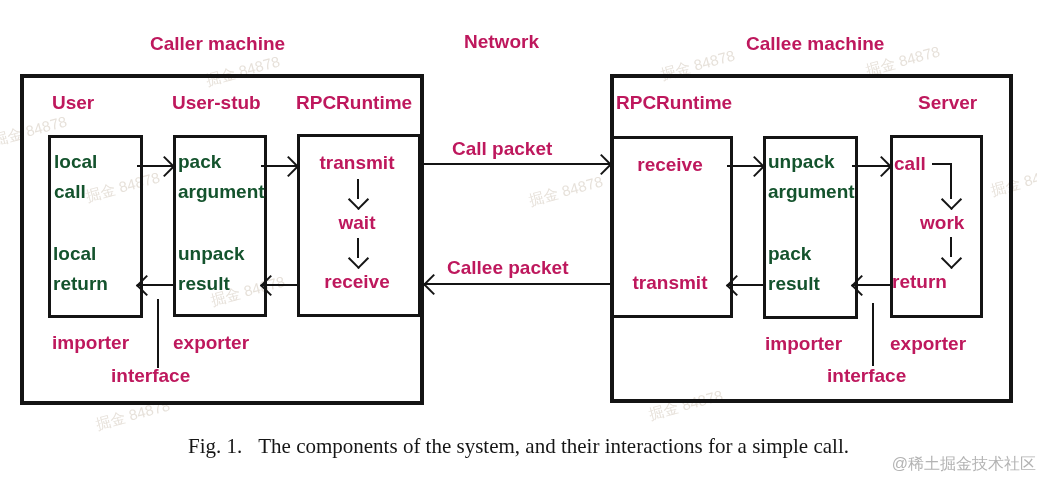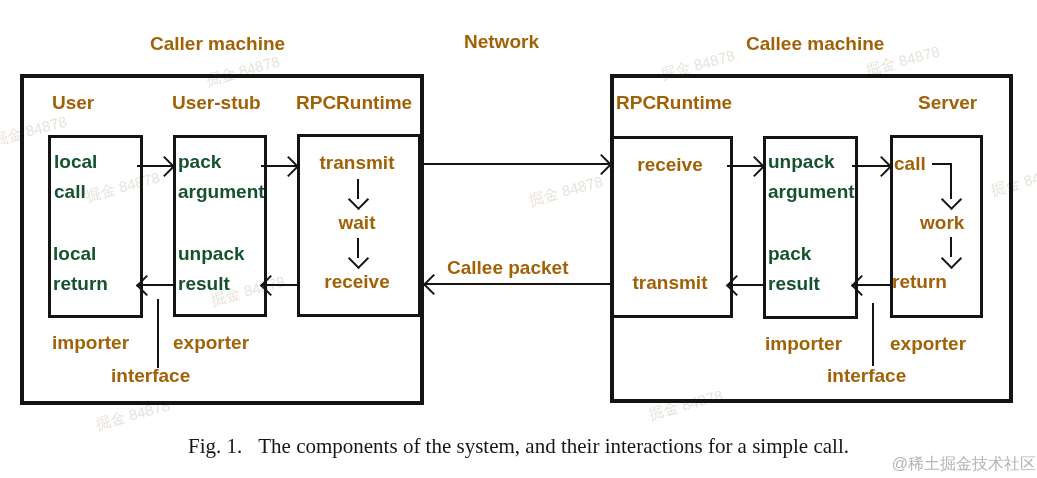--- a/index.html
+++ b/index.html
@@ -2,21 +2,21 @@
 <html><head>
 <meta charset="utf-8">
 <style>
   html,body{margin:0;padding:0;background:#e9e9e9;}
   #canvas{
     position:relative;width:1037px;height:478px;background:#ffffff;
     overflow:hidden;
     font-family:"Liberation Sans","DejaVu Sans",sans-serif;
     color:#141414;
   }
-  .lbl{position:absolute;font-weight:bold;font-size:19px;line-height:22px;white-space:nowrap;color:#a16207;}
+  .lbl{position:absolute;font-weight:bold;font-size:19px;line-height:22px;white-space:nowrap;color:#be185d;}
   .twolines{position:absolute;font-weight:bold;font-size:19px;line-height:30px;white-space:nowrap;color:#14532d;}
   .ctr{text-align:center;}
   .obox{position:absolute;border:4px solid #141414;background:transparent;}
   .ibox{position:absolute;border:3px solid #141414;background:transparent;}
   .hline{position:absolute;height:2px;background:#141414;}
   .vline{position:absolute;width:2px;background:#141414;}
   .chev{position:absolute;width:13px;height:13px;
         border-top:2.5px solid #141414;border-right:2.5px solid #141414;}
   .chev.r{transform:rotate(45deg);}
   .chev.l{transform:rotate(-135deg);}
@@ -95,20 +95,21 @@
   <div class="chev l" style="left:263px;top:278px;"></div>
 
   <div class="hline" style="left:137px;top:284px;width:36px;"></div>
   <div class="chev l" style="left:139px;top:278px;"></div>
 
   <div class="lbl" style="left:52px;top:332px;">importer</div>
   <div class="lbl" style="left:173px;top:332px;">exporter</div>
   <div class="vline" style="left:157px;top:299px;height:69px;"></div>
   <div class="lbl" style="left:111px;top:365px;">interface</div>
 
+  <div class="lbl" style="left:452px;top:138px;">Call packet</div>
   <div class="hline" style="left:420px;top:163px;width:190px;"></div>
   <div class="chev r" style="left:594px;top:157px;"></div>
 
   <div class="lbl" style="left:447px;top:257px;">Callee packet</div>
   <div class="hline" style="left:424px;top:283px;width:186px;"></div>
   <div class="chev l" style="left:426px;top:277px;"></div>
 
   <div class="obox" style="left:610px;top:74px;width:395px;height:321px;"></div>
 
   <div class="lbl" style="left:616px;top:92px;">RPCRuntime</div>

